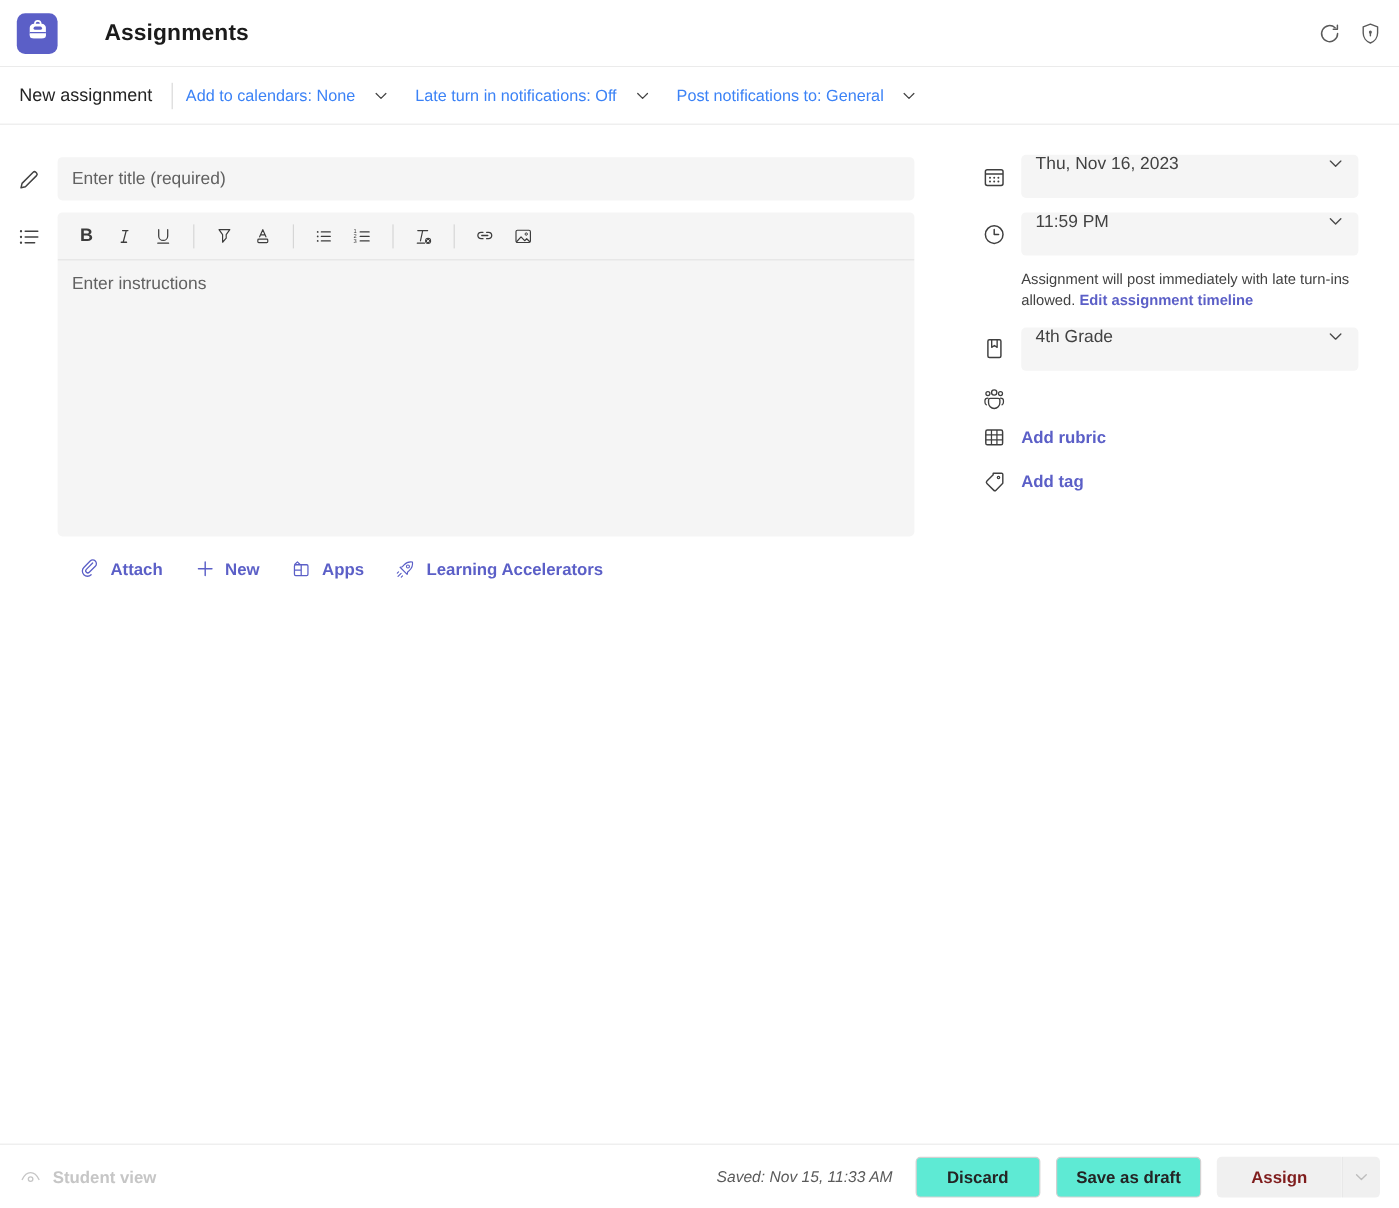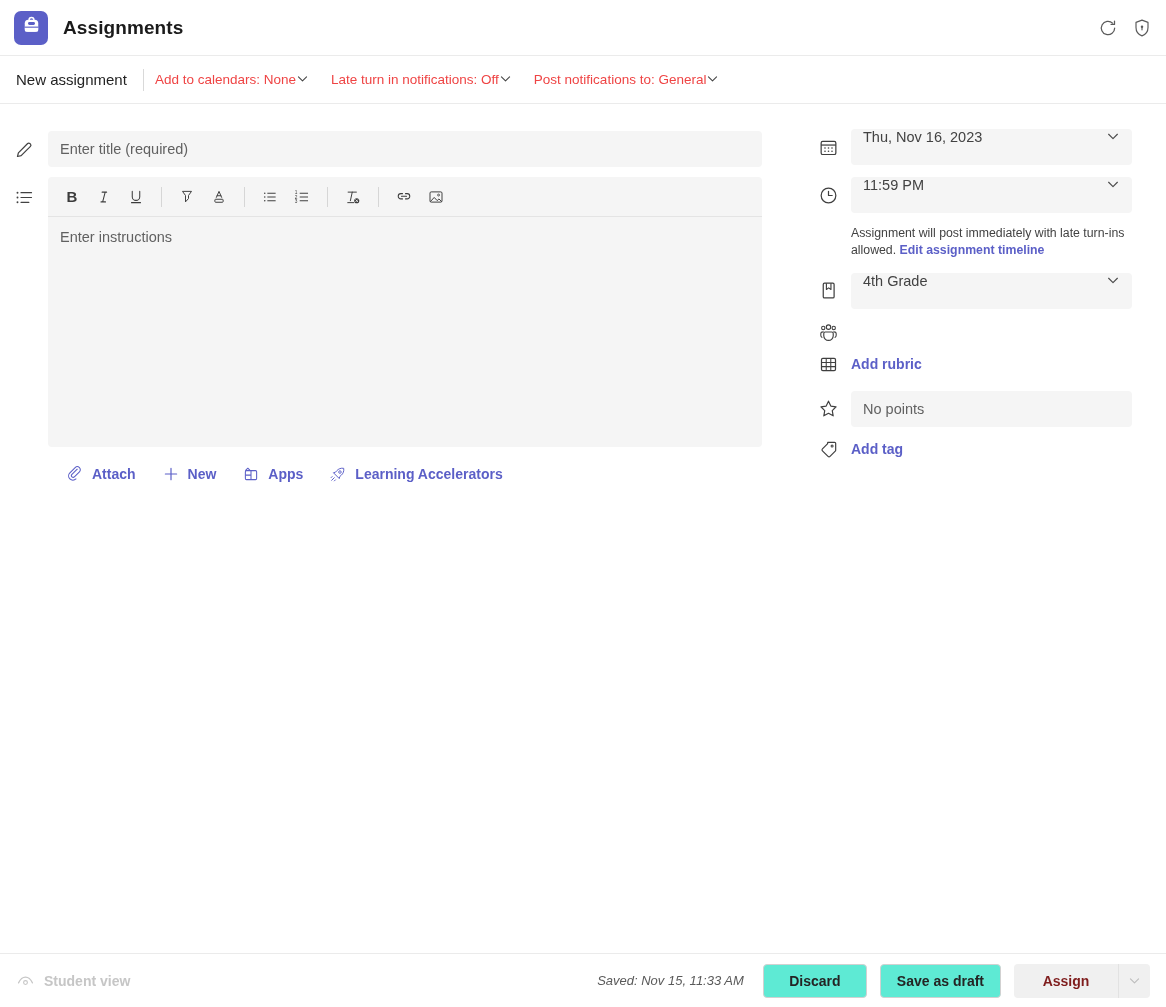--- a/index.html
+++ b/index.html
@@ -11,20 +11,21 @@
     overflow: hidden;
   }
 
   
   .app-header {
     position: absolute; top: 0; left: 0;
     width: 1166px; height: 56px;
     display: flex; align-items: center;
     border-bottom: 1px solid #ebebeb;
     background: #fff;
+    gap: 24px;
   }
   .app-logo {
     width: 34px; height: 34px; margin-left: 14px;
     border-radius: 7px; background: #5b5fc7;
     display: flex; align-items: center; justify-content: center;
     flex: 0 0 auto;
   }
   .app-title {
     margin-left: 15px;
     font-size: 19px; font-weight: bold; color: #1b1b1b;
@@ -44,22 +45,22 @@
     border-bottom: 1px solid #ebebeb;
     background: #fff;
     padding-left: 16px;
   }
   .nav-title {
     font-size: 15px; font-weight: normal; color: #242424;
     padding-right: 16px;
   }
   .nav-sep { width: 1px; height: 22px; background: #d9d9d9; }
   .nav-item {
-    display: flex; gap: 0;
-    font-size: 13.5px; color: #ef4444; cursor: pointer;
+    display: flex; align-items: center; gap: 15px;
+    font-size: 13.5px; color: #3b82f6; cursor: pointer;
     padding: 6px 11px; border-radius: 4px;
     white-space: nowrap;
   }
   .nav-item:first-of-type { margin-left: 6px; }
   .chev { width: 13px; height: 13px; display: block; color: #444; flex: 0 0 auto; }
 
   
   .body-wrap {
     position: absolute; top: 105px; left: 0;
     width: 1166px; height: 848px;
@@ -476,28 +477,20 @@
     <div class="side-row" style="margin-bottom:16px;margin-top:4px">
       <div class="side-icon">
         <svg viewBox="0 0 24 24" fill="none">
           <rect x="4" y="5" width="16" height="14" rx="1.5" stroke="currentColor" stroke-width="1.4"></rect>
           <path d="M4 9.6h16M4 14.4h16M9.4 5v14M14.6 5v14" stroke="currentColor" stroke-width="1.2"></path>
         </svg>
       </div>
       <span class="side-link">Add rubric</span>
     </div>
 
-    <div class="side-row">
-      <div class="side-icon">
-        <svg viewBox="0 0 24 24" fill="none">
-          <path d="m12 3.6 2.65 5.6 6 .85-4.35 4.3 1.05 6.05L12 17.5l-5.35 2.9 1.05-6.05L3.35 10.05l6-.85L12 3.6Z" stroke="currentColor" stroke-width="1.35" stroke-linejoin="round"></path>
-        </svg>
-      </div>
-      <div class="side-static">No points</div>
-    </div>
 
     <div class="side-row" style="margin-top:6px">
       <div class="side-icon">
         <svg viewBox="0 0 24 24" fill="none">
           <path d="M11.2 3.8H19a1.2 1.2 0 0 1 1.2 1.2v7.8a1.6 1.6 0 0 1-.47 1.13l-6 6a1.6 1.6 0 0 1-2.26 0l-6.4-6.4a1.6 1.6 0 0 1 0-2.26l6-6A1.6 1.6 0 0 1 11.2 3.8Z" stroke="currentColor" stroke-width="1.35" stroke-linejoin="round"></path>
           <circle cx="16.1" cy="7.9" r="1.15" stroke="currentColor" stroke-width="1.15"></circle>
         </svg>
       </div>
       <span class="side-link">Add tag</span>
     </div>

